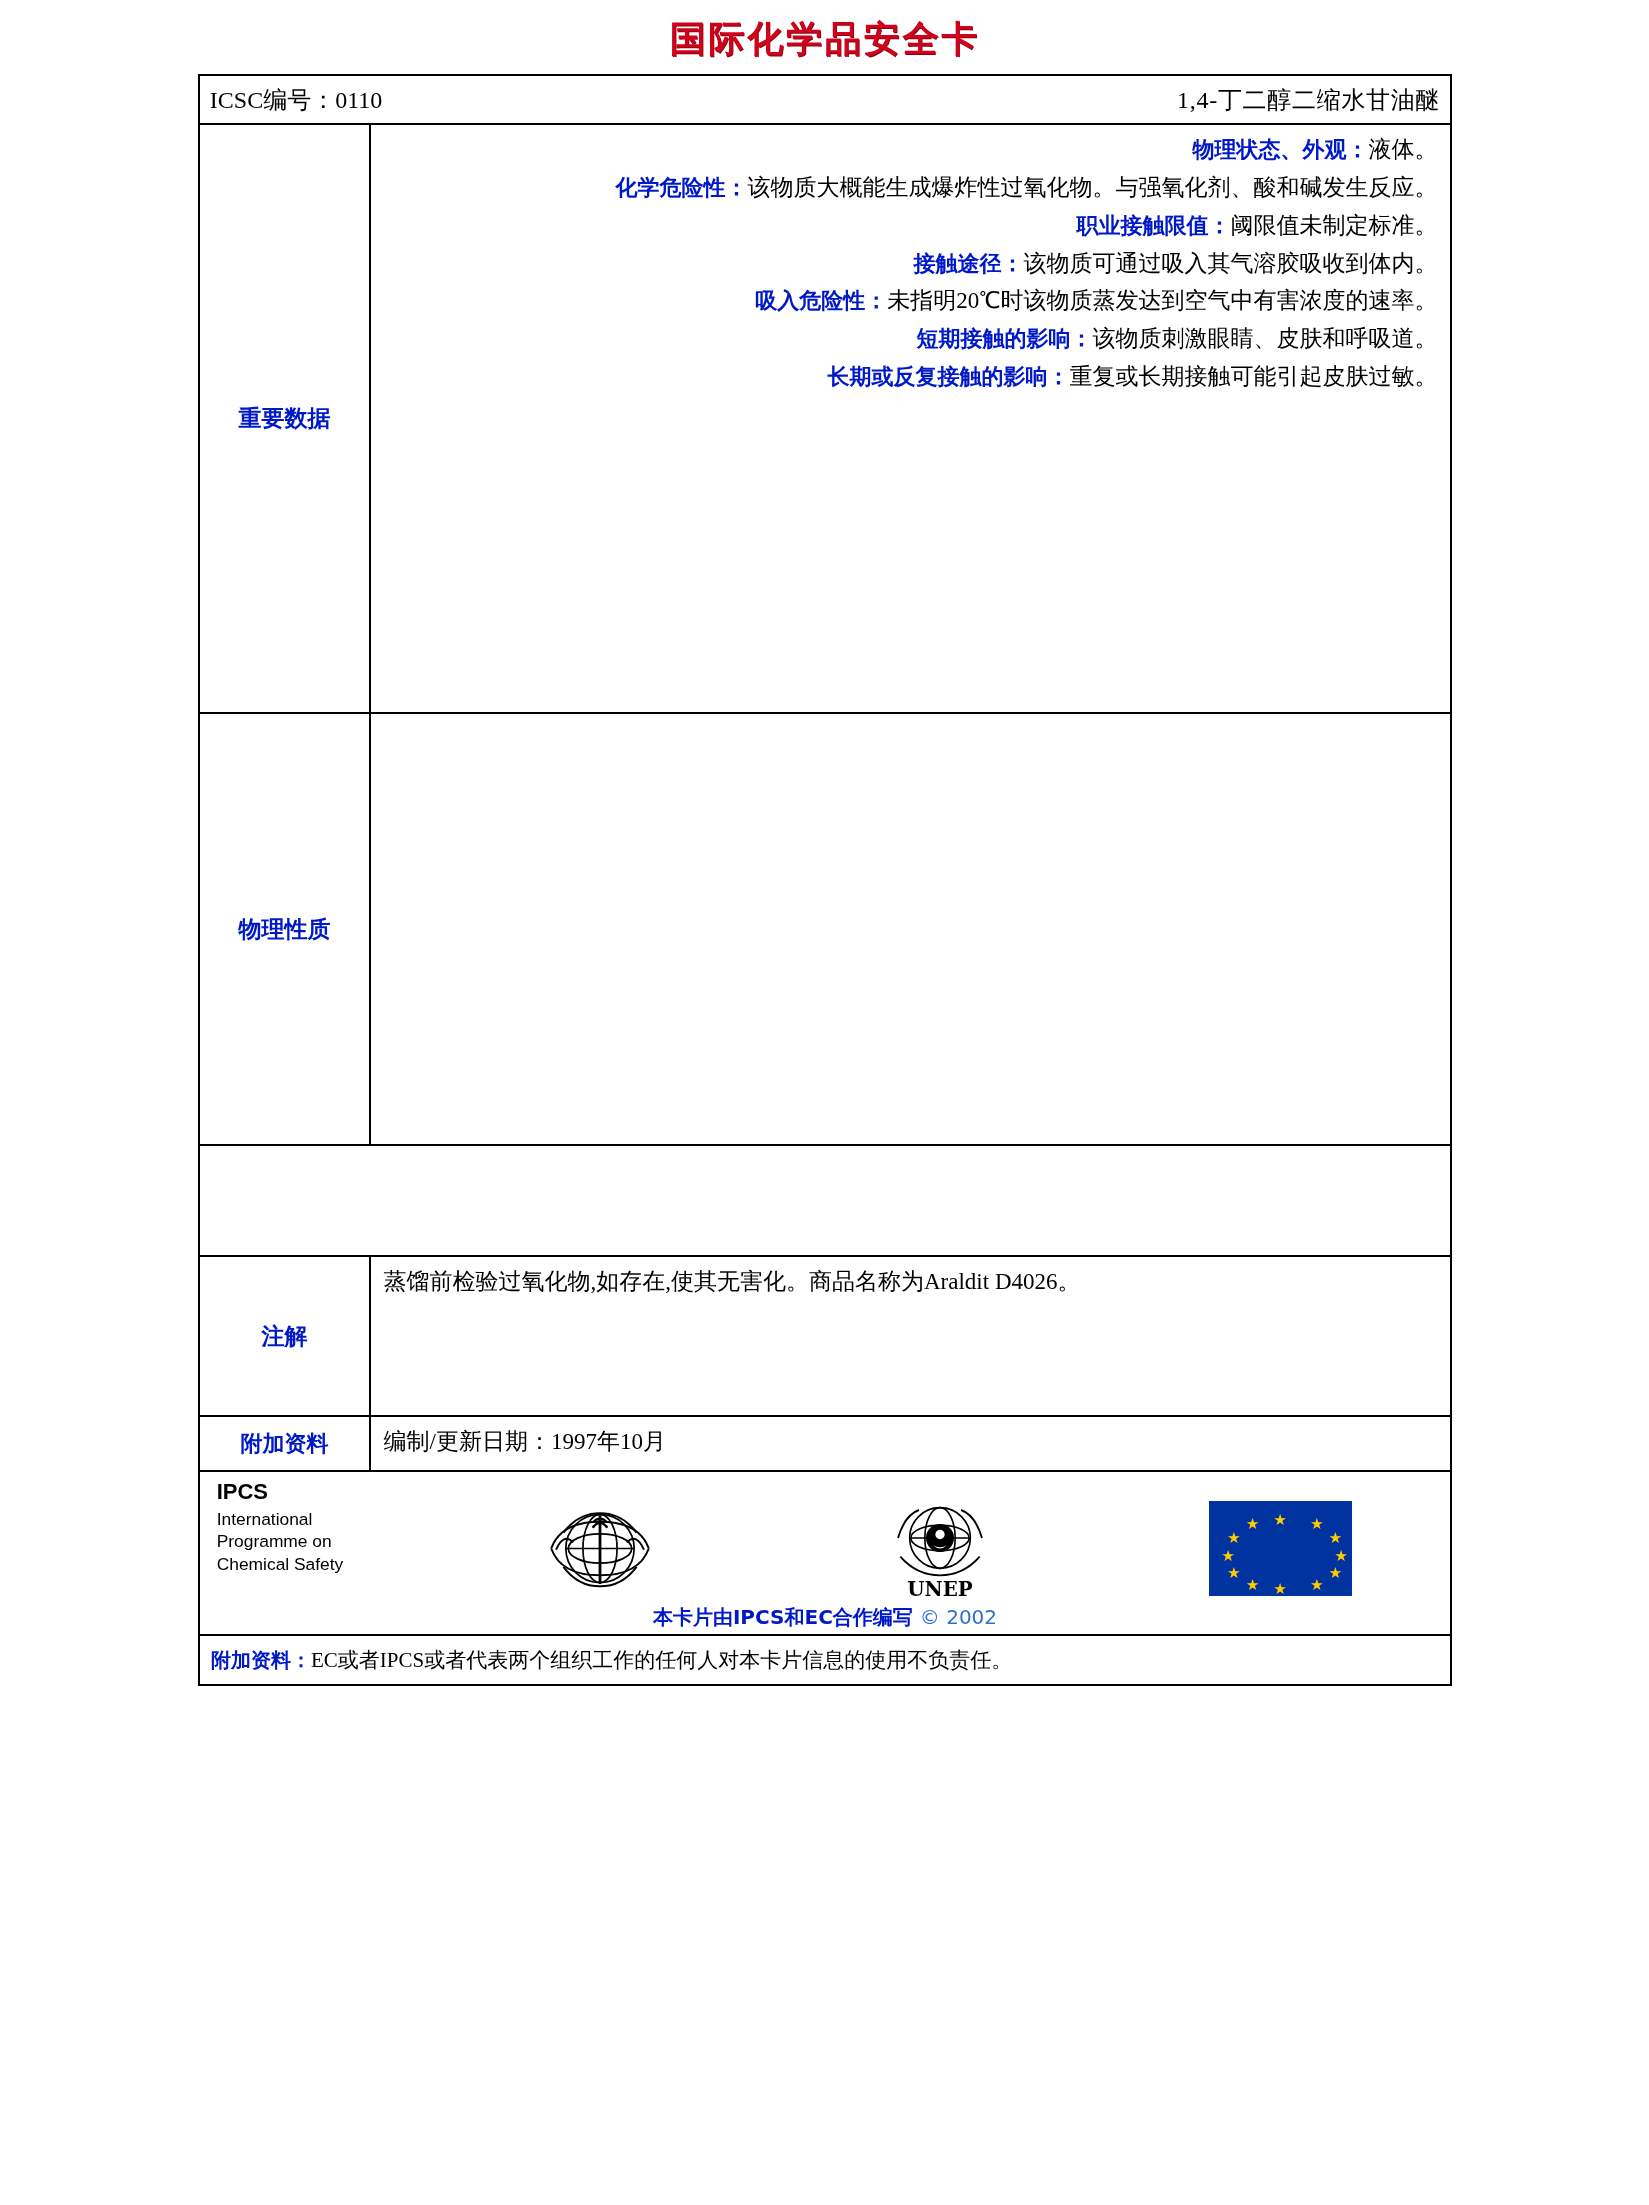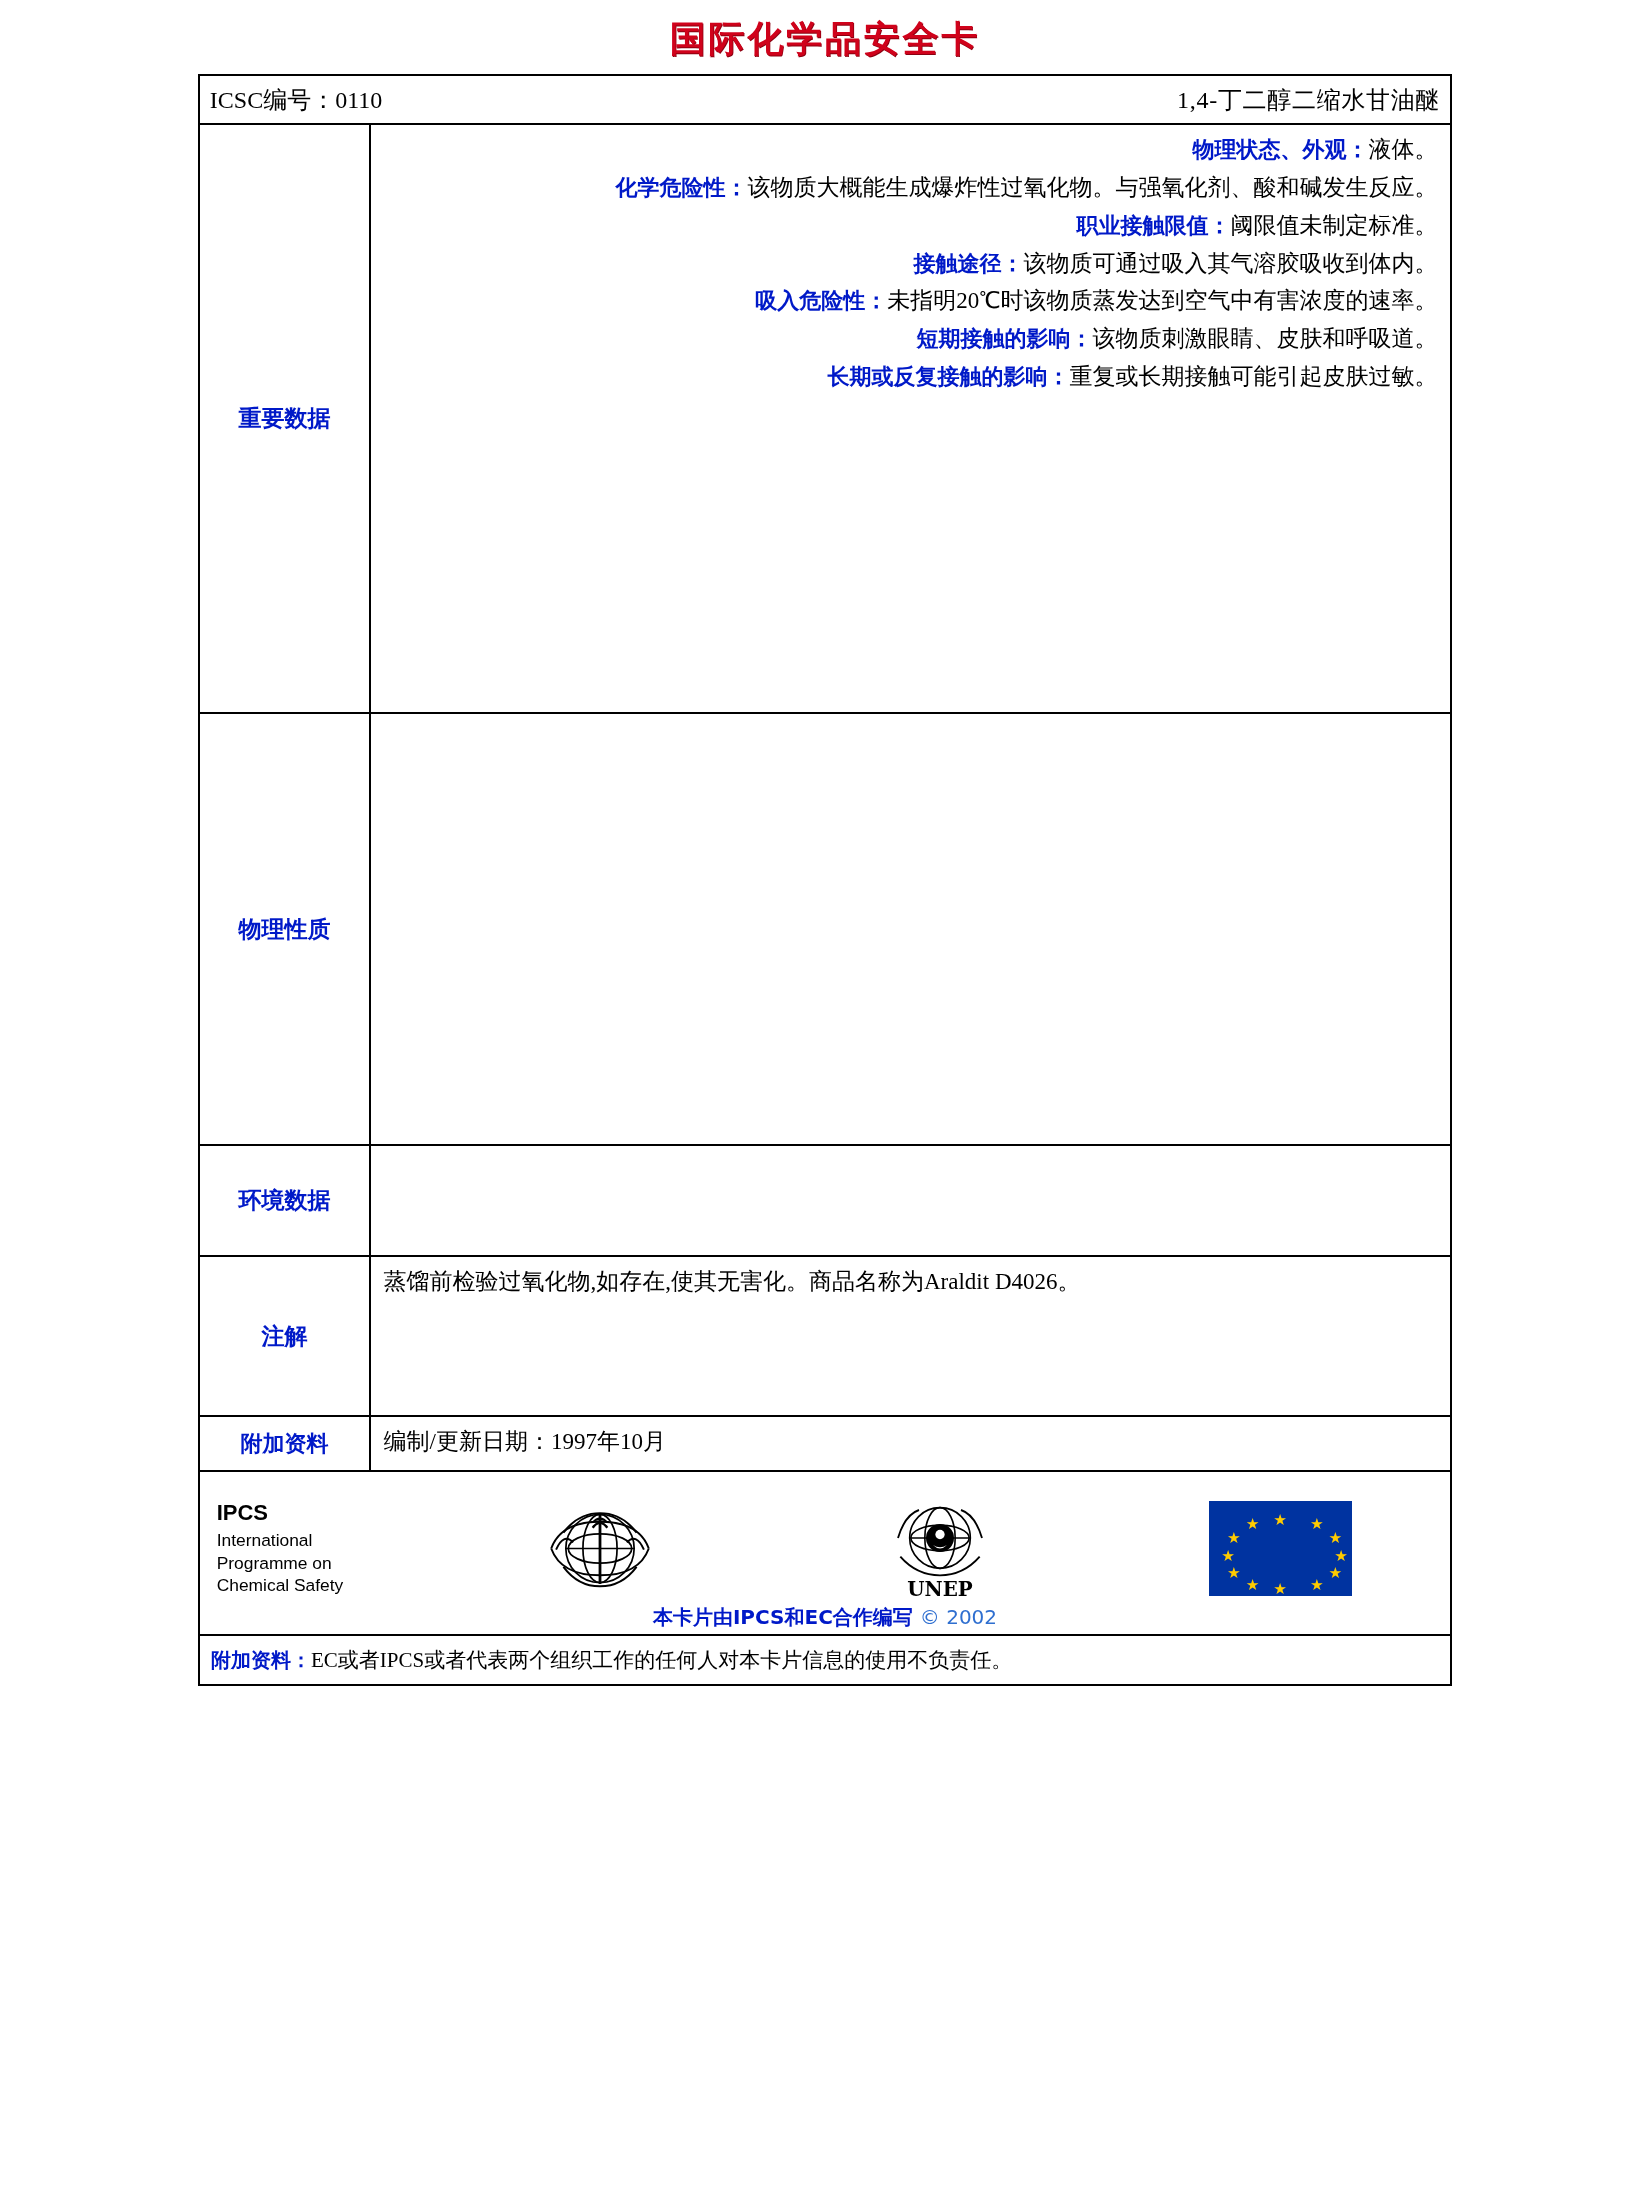--- a/index.html
+++ b/index.html
@@ -103,21 +103,20 @@
   }
   .r-important { min-height: 589px; }
   .r-physical { min-height: 432px; }
   .r-env { min-height: 111px; }
   .r-notes { min-height: 160px; }
   .r-add { min-height: 50px; }
   .r-add .lbl { font-size: 22px; }
   .r-add .cell { display: flex; align-items: center; }
   .logos {
     display: flex;
-    align-items: center;
     border-bottom: 2.1px solid #000;
     padding: 7px 0 17px 0;
     box-sizing: border-box;
     position: relative;
     min-height: 164px;
   }
   .ipcs-block {
     width: 230px;
     padding-left: 16.7px;
     box-sizing: border-box;
@@ -219,21 +218,20 @@
           <span class="k">长期或反复接触的影响：</span><span class="v">重复或长期接触可能引起皮肤过敏。</span>
         </div>
       </div>
     </div>
 
     <div class="row r-physical">
       <div class="lbl">物理性质</div>
     </div>
 
     <div class="row r-env">
-      <div class="lbl">环境数据</div>
       <div class="cell"></div>
     </div>
 
     <div class="row r-notes">
       <div class="lbl">注解</div>
       <div class="cell">蒸馏前检验过氧化物,如存在,使其无害化。商品名称为Araldit D4026。</div>
     </div>
 
     <div class="row r-add">
       <div class="lbl">附加资料</div>

